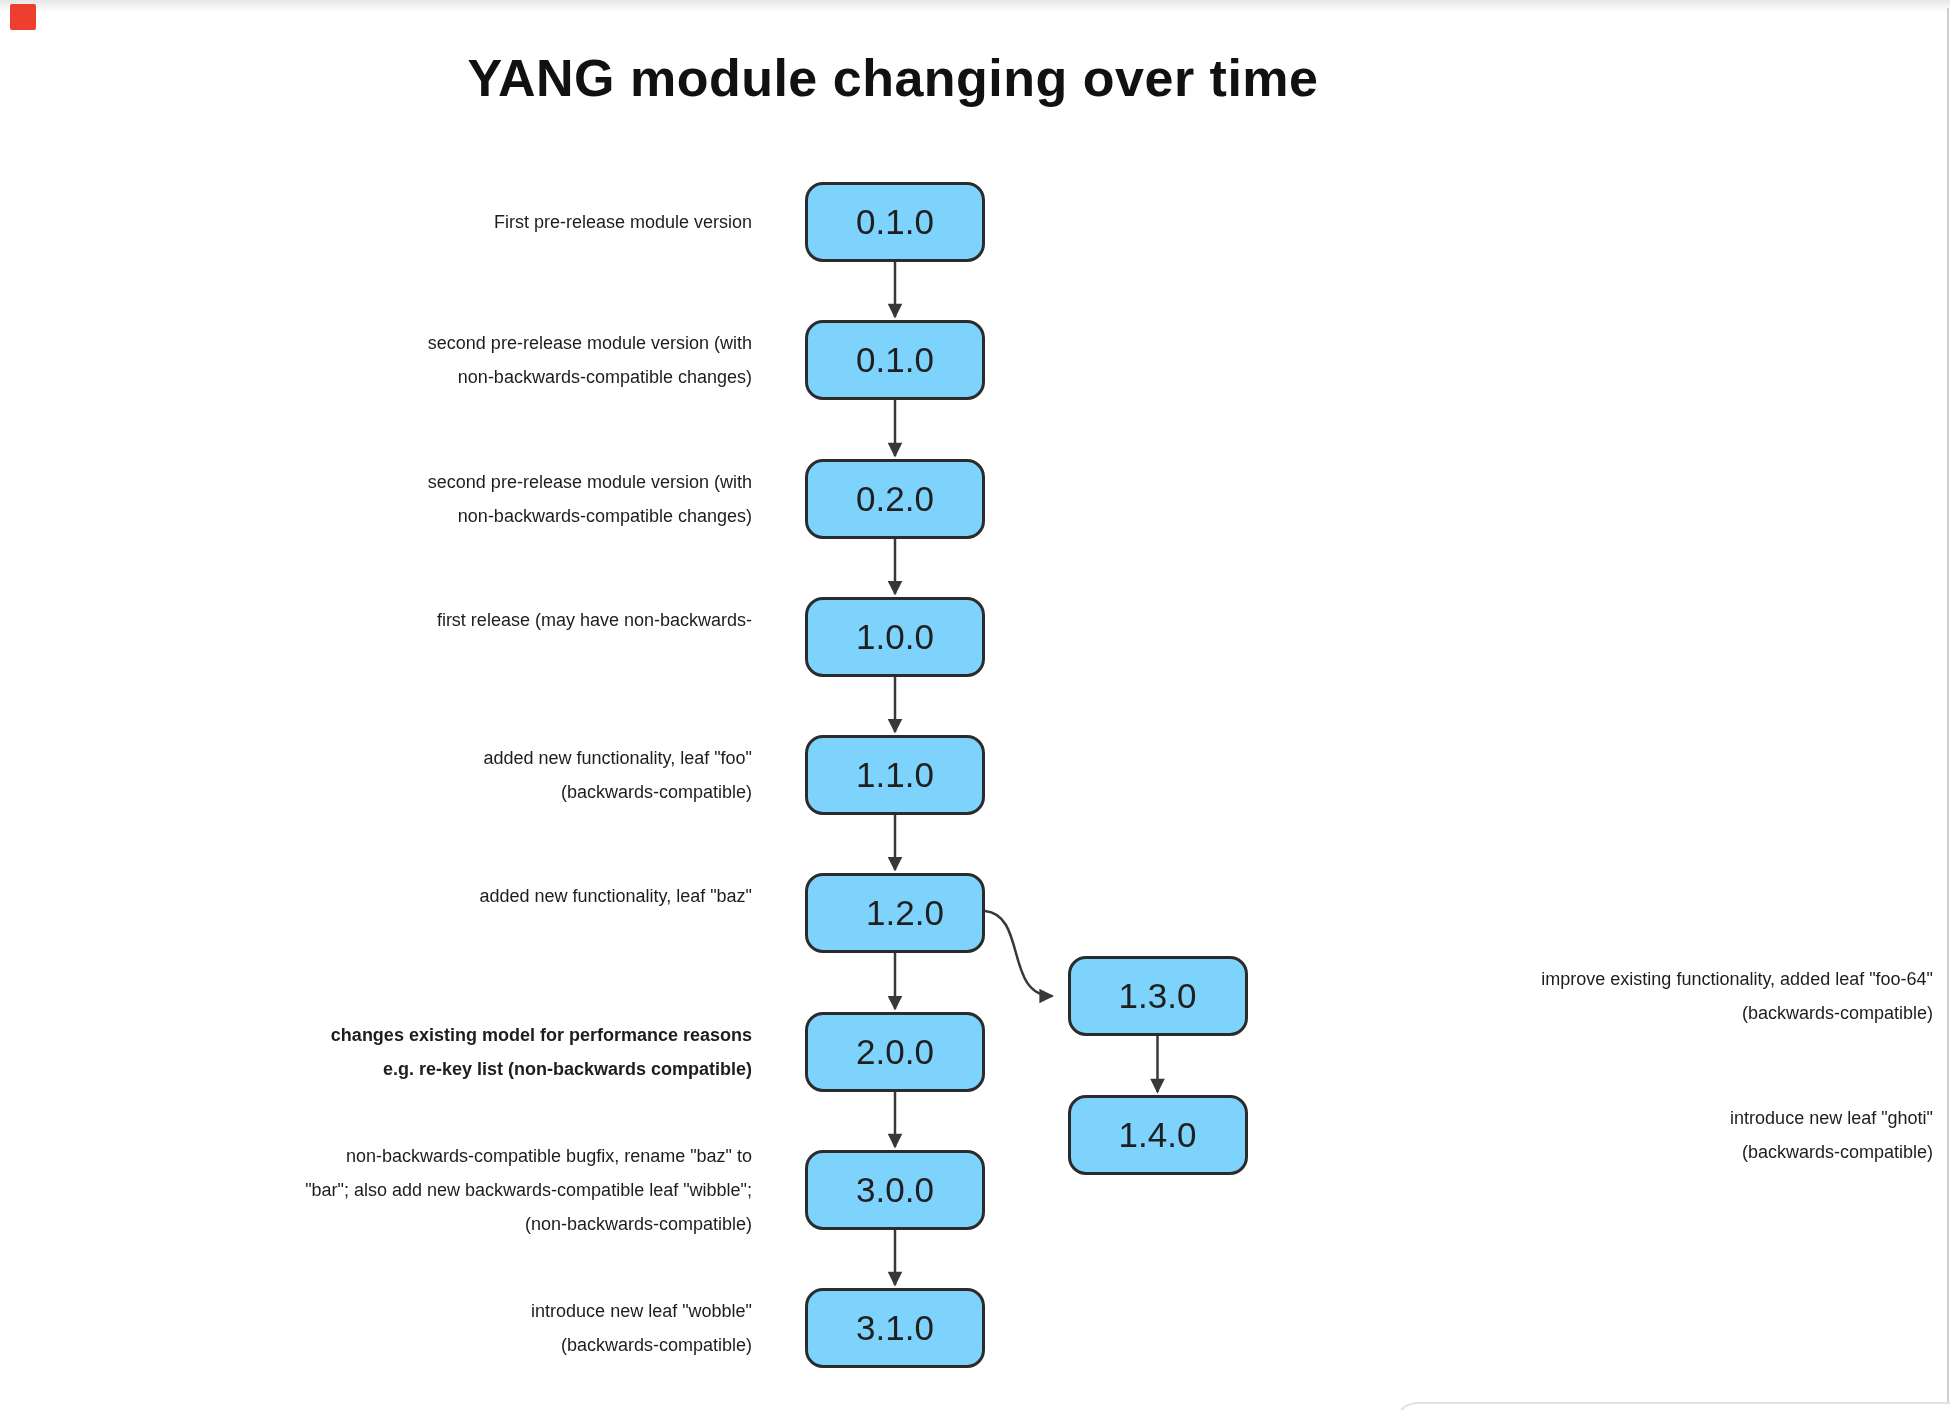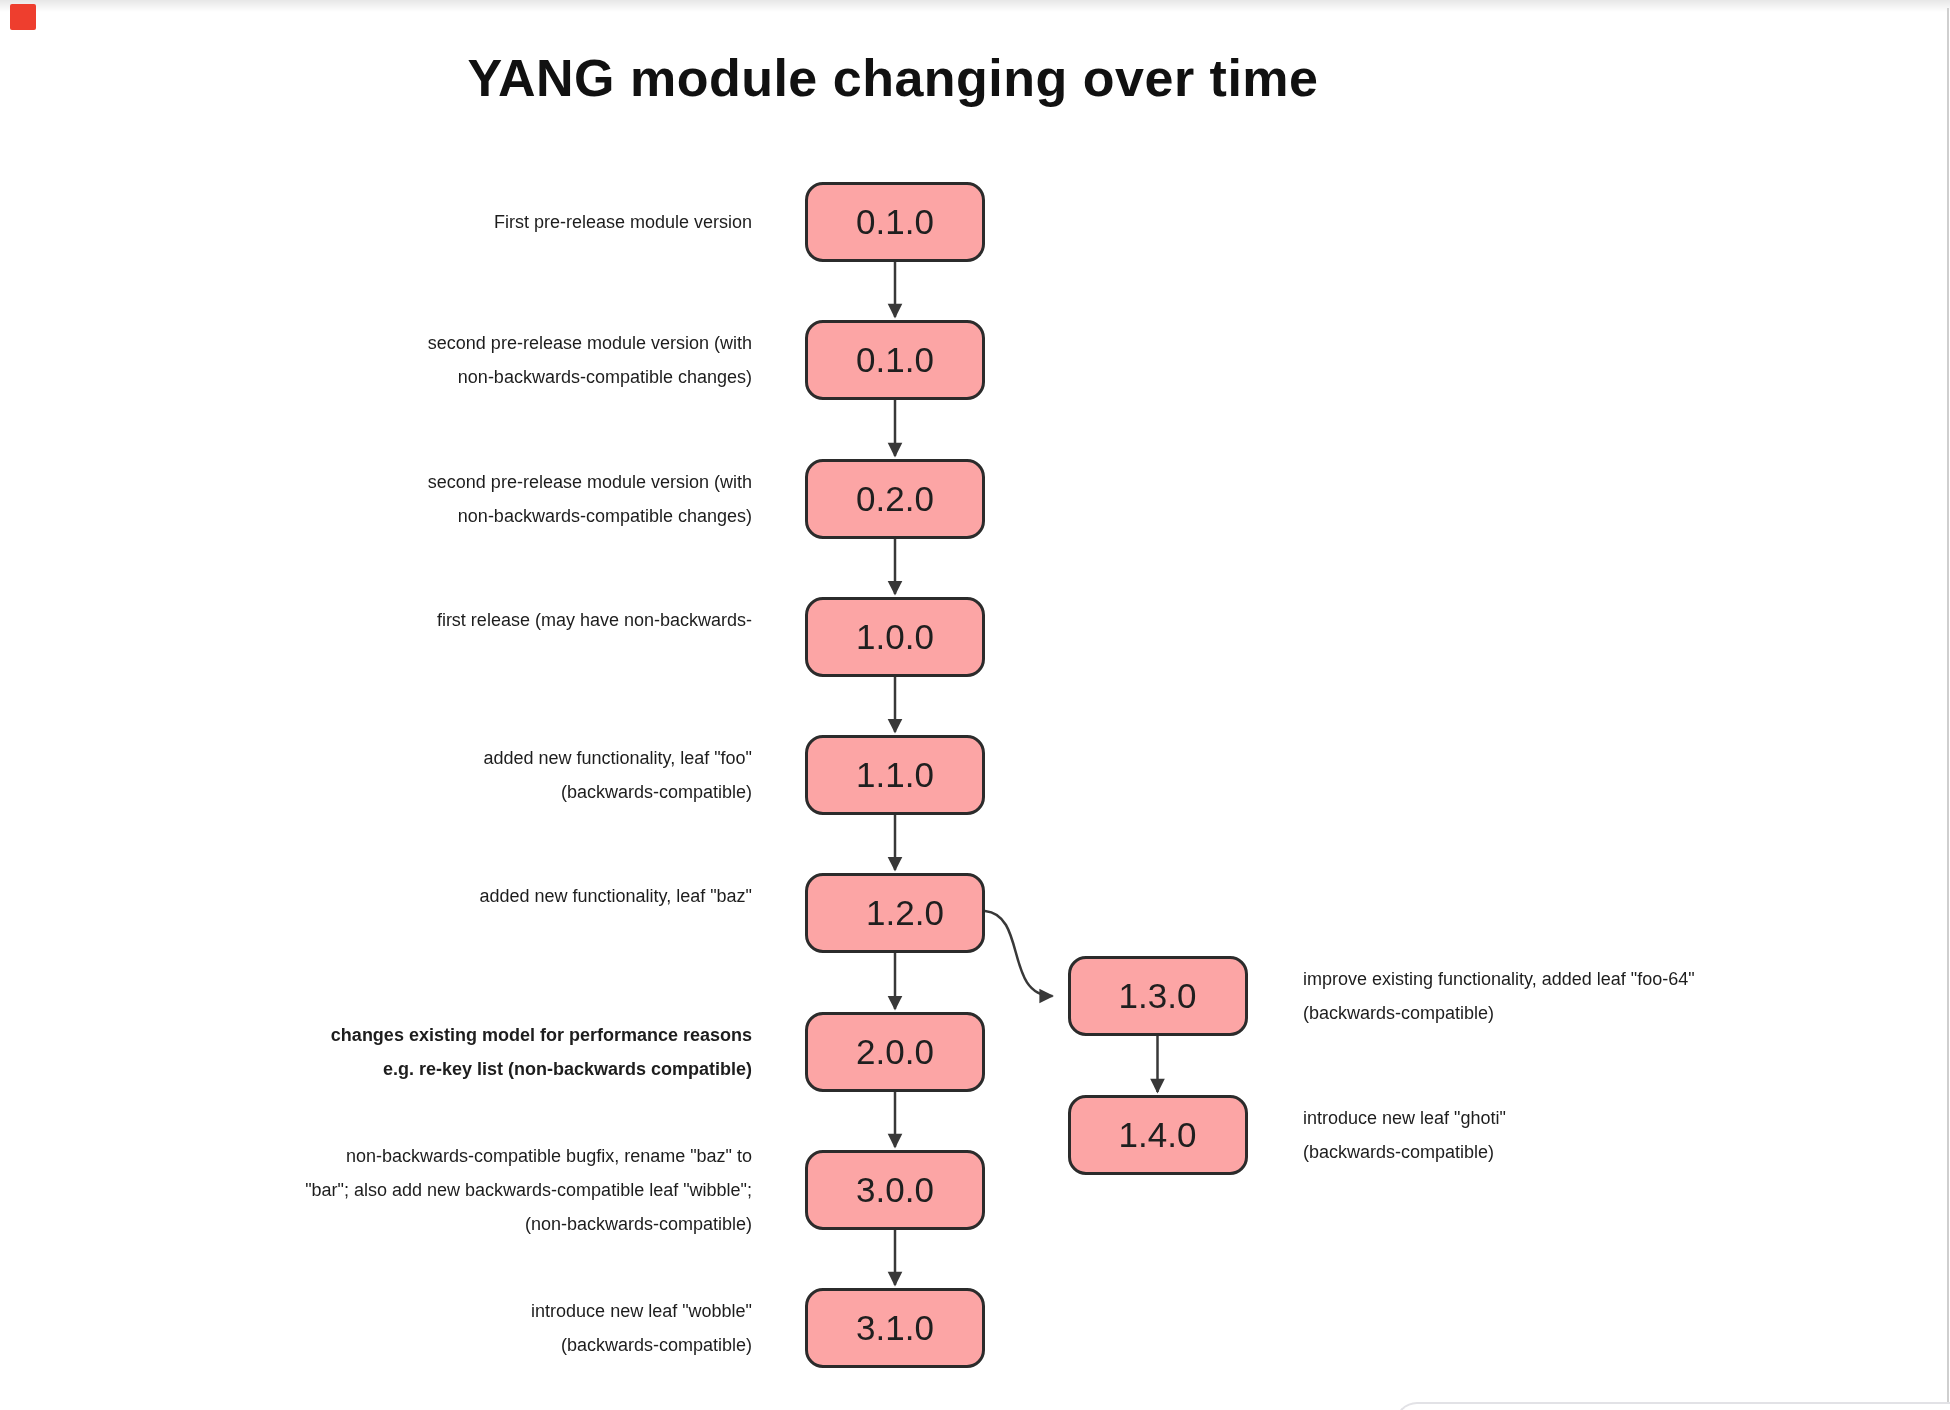--- a/index.html
+++ b/index.html
@@ -28,29 +28,29 @@
   }
   .title{
     position:absolute;left:0;top:48px;width:1786px;margin:0;
     text-align:center;font-size:52px;font-weight:bold;color:#111111;
     letter-spacing:0.5px;
   }
   #edges{position:absolute;left:0;top:0;pointer-events:none;}
   .vbox{
     position:absolute;width:180px;height:80px;box-sizing:border-box;
     border:3px solid var(--box-border,#2b2b2b);border-radius:18px;
-    background:#fca5a5;display:flex;align-items:center;justify-content:center;
+    background:#7dd3fc;display:flex;align-items:center;justify-content:center;
     font-size:35px;color:#1f1f1f;
   }
   .nlabel{
     position:absolute;font-size:18px;line-height:34px;color:#1d1d1d;
     white-space:nowrap;
   }
   .nlabel.left{text-align:right;}
-  .nlabel.right{text-align:left;}
+  .nlabel.right{text-align:right;}
 </style>
 </head>
 <body>
 
 <div class="page">
   <div class="top-shade"></div>
   <div class="red-marker" style="background: rgb(238, 62, 46);"></div>
   <div class="right-border"></div>
   <div class="next-card"></div>
   <h1 class="title">YANG module changing over time</h1>

